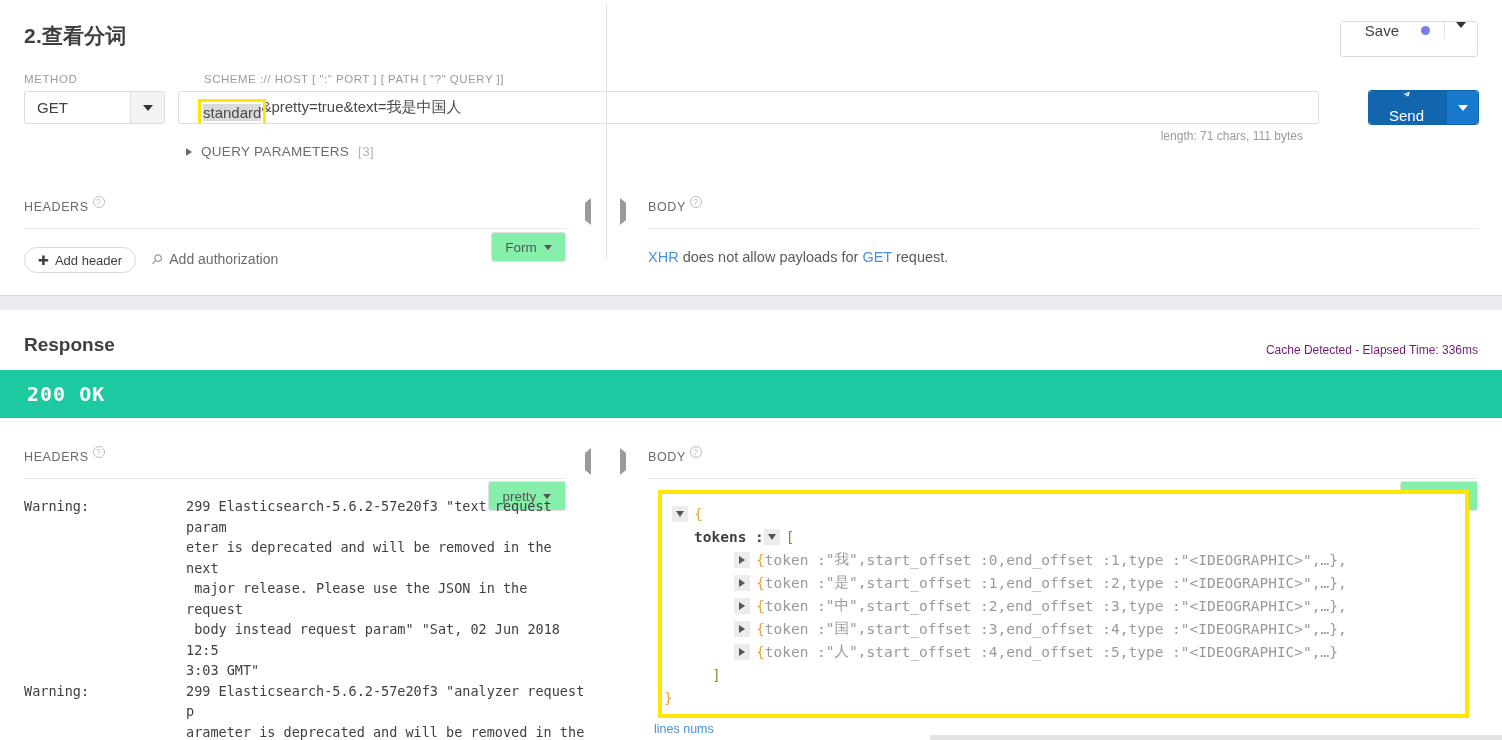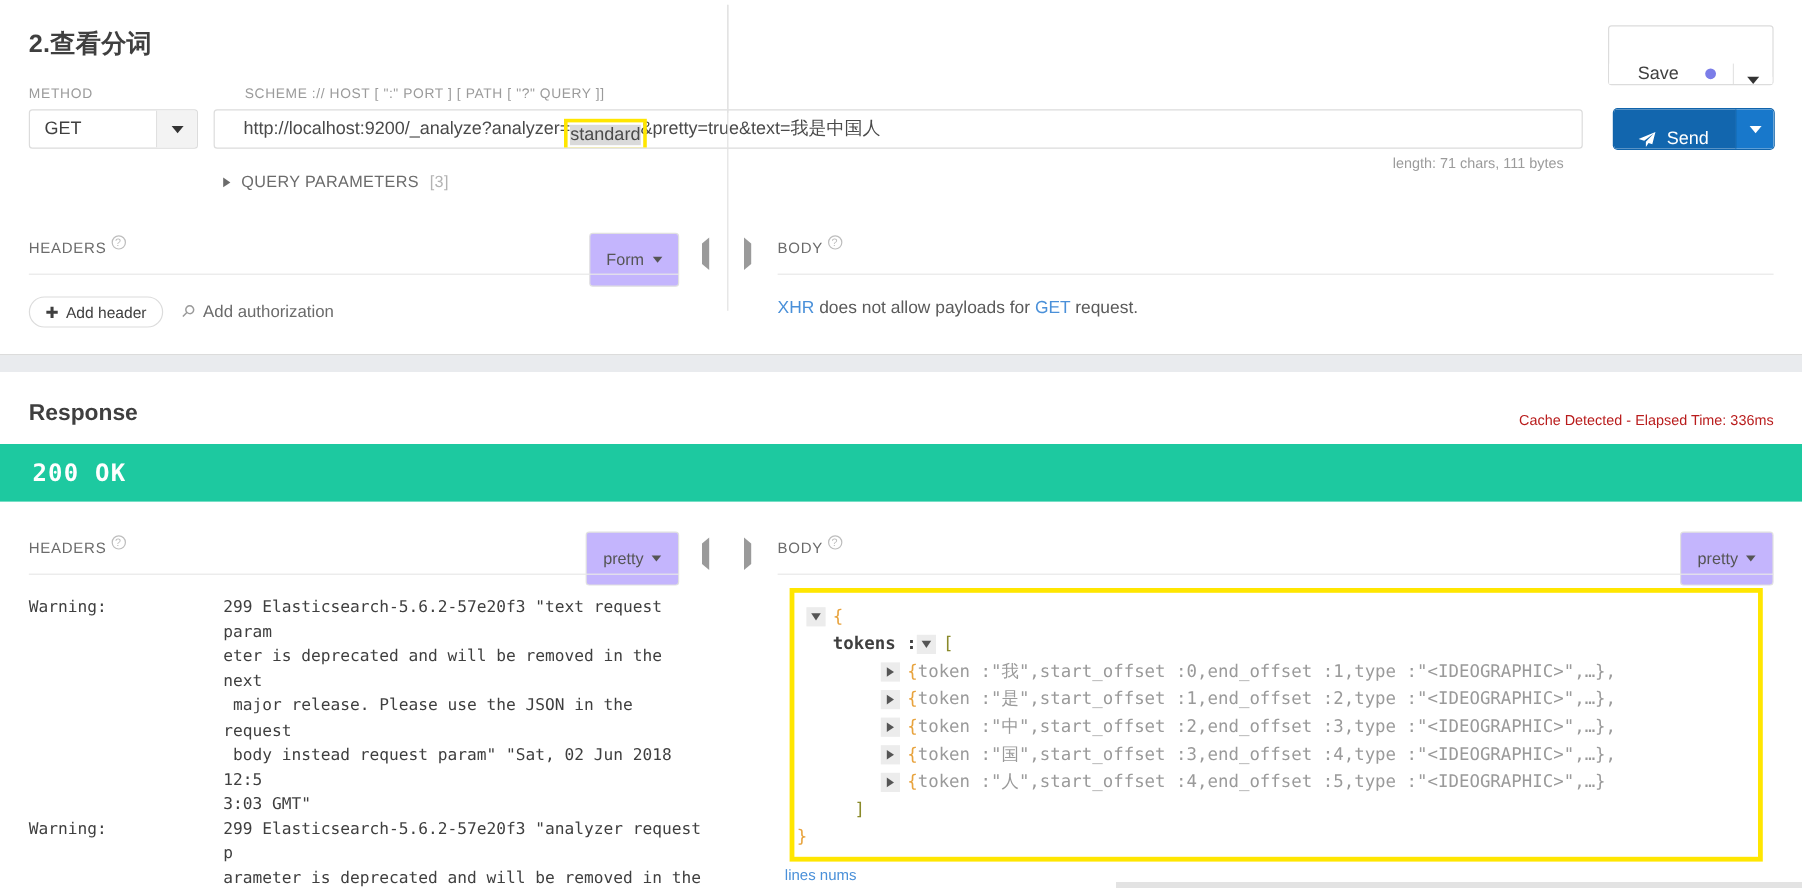--- a/index.html
+++ b/index.html
@@ -19,21 +19,21 @@
     border-bottom: 1px solid #dcdcdc;
   }
   .req-title {
     position: absolute; left: 24px; top: 22px;
     font-size: 21px; font-weight: bold; color: #3f3f3f;
     letter-spacing: .2px;
   }
   
   .save-group {
     position: absolute; right: 24px; top: 21px;
-    display: flex; align-items: flex-end; height: 50px;
+    display: flex; align-items: flex-start; height: 36px;
     border: 1px solid #dcdcdc; border-radius: 3px; background: #fff;
   }
   .save-btn {
     display:flex; align-items:center; gap: 22px;
     padding: 0 14px 0 24px; font-size: 15px; color:#3f3f3f;
     background: #fff; border: none; cursor: pointer;
     border-right: 1px solid #e4e4e4;
     font-family: "Liberation Sans", sans-serif;
   }
   .save-dot { width: 9px; height: 9px; border-radius: 50%; background:#7b7de8; display:inline-block; }
@@ -86,23 +86,24 @@
     margin-top: 10px;
   }
 
   .send-group {
     position:absolute; right: 24px; top: 91px; height: 33px;
     display:flex; border-radius: 3px; overflow:hidden;
     box-shadow: 0 0 0 1px #1164ab;
   }
   .send-btn {
     background: #1266ae; color:#fff; border:none; cursor:pointer;
-    display:flex; align-items:flex-end; gap:9px;
+    display:flex; align-items:center; gap:9px;
     padding: 0 22px 0 20px; font-size: 15px;
     font-family: "Liberation Sans", sans-serif;
+    flex-direction: column;
   }
   .send-caret {
     width: 32px; background:#1878cb; display:flex;align-items:center;justify-content:center;
     border-left:1px solid #1164ab; cursor:pointer;
   }
   .length-note {
     position:absolute; right: 199px; top: 129px;
     font-size: 12px; color: #9b9b9b;
   }
 
@@ -120,23 +121,23 @@
   .pane-head-label {
     font-size:12.5px; letter-spacing:.6px; color:#6b6b6b;
     display:flex; align-items:flex-start; gap:4px;
   }
   .q-icon {
     display:inline-block; width:12px; height:12px; border:1px solid #bdbdbd; border-radius:50%;
     font-size:9px; line-height:11px; text-align:center; color:#bdbdbd; margin-top:-4px;
   }
 
   .form-select, .pretty-select {
-    border:1px solid #e0e0e0; border-radius:3px; background:#c4b5fd;
-    height:45px; display:flex; align-items:center; justify-content:center; gap:7px;
-    font-size:13.5px; color:#555; padding:0 13px; cursor:pointer;
+    border:1px solid #e0e0e0; border-radius:3px; background:#86efac;
+    height:30px; display:flex; align-items:center; justify-content:center; gap:7px;
+    font-size:13.5px; color:#555; padding:0 13px; cursor:pointer;margin-top:38px;
   }
   .caret-sm { width:0;height:0;border-left:4px solid transparent;border-right:4px solid transparent;border-top:5px solid #555; }
 
   .pane-arrow-l, .pane-arrow-r {
     position:absolute; top:203px; cursor:pointer;
   }
   .tri-left-sm { width:0;height:0;border-top:5px solid transparent;border-bottom:5px solid transparent;border-right:6px solid #9a9a9a; }
   .tri-right-sm { width:0;height:0;border-top:5px solid transparent;border-bottom:5px solid transparent;border-left:6px solid #9a9a9a; }
 
   .add-header-btn {
@@ -156,21 +157,21 @@
   .xhr-note {
     position:absolute; left:648px; top:249px; font-size:14.5px; color:#5a5a5a;
   }
   .lnk { color:#4a90d9; }
 
   
   .response-card {
     position:absolute; left:0; top:310px; width:1502px; height:430px; background:#fff;
   }
   .resp-title { position:absolute; left:24px; top:334px; font-size:19px; font-weight:bold; color:#3f3f3f; }
-  .cache-note { position:absolute; right:24px; top:343px; font-size:12px; color:#b91c1c; }
+  .cache-note { position:absolute; right:24px; top:343px; font-size:12px; color:#701a75; }
 
   .status-bar {
     position:absolute; left:0; top:370px; width:1502px; height:48px;
     background:#1dc9a0; display:flex; align-items:center;
   }
   .status-text {
     margin-left:27px; color:#fff; font-size:20px; font-weight:bold;
     font-family:"DejaVu Sans Mono", monospace; letter-spacing:1px;
   }
   .pane-divider-resp { position:absolute; left:606px; top:4px; width:1px; height:255px; background:#e2e2e2; }
@@ -247,21 +248,20 @@
 
     <div class="method-select">
       <span class="method-value">GET</span>
       <span class="method-arrow">
         <span class="caret-down"></span>
       </span>
     </div>
 
     <div class="url-box">
       <div class="url-text">
-        <span>http://localhost:9200/_analyze?analyzer=</span>
           <span class="url-hl">standard</span>
           <span>&amp;pretty=true&amp;text=我是中国人</span>
       </div>
     </div>
 
     <div class="send-group">
       <button class="send-btn">
         <svg width="15" height="15" viewBox="0 0 16 16">
           <path d="M15.5 1 0.5 7.2l5 1.6L14 2.3 7 9.7l0 4.6 2.4-3.4 3.3 1.1z" fill="#ffffff"></path>
         </svg>

